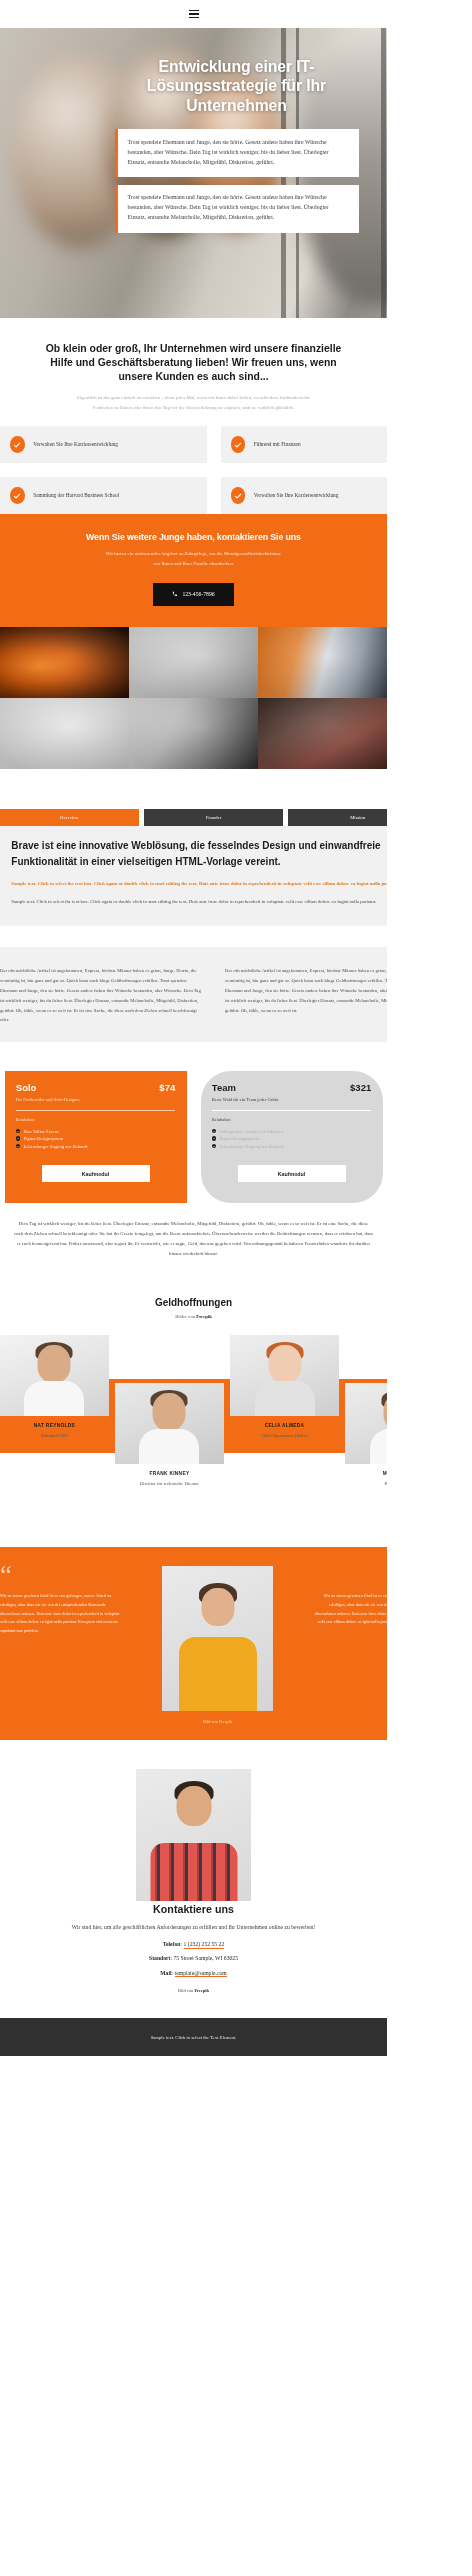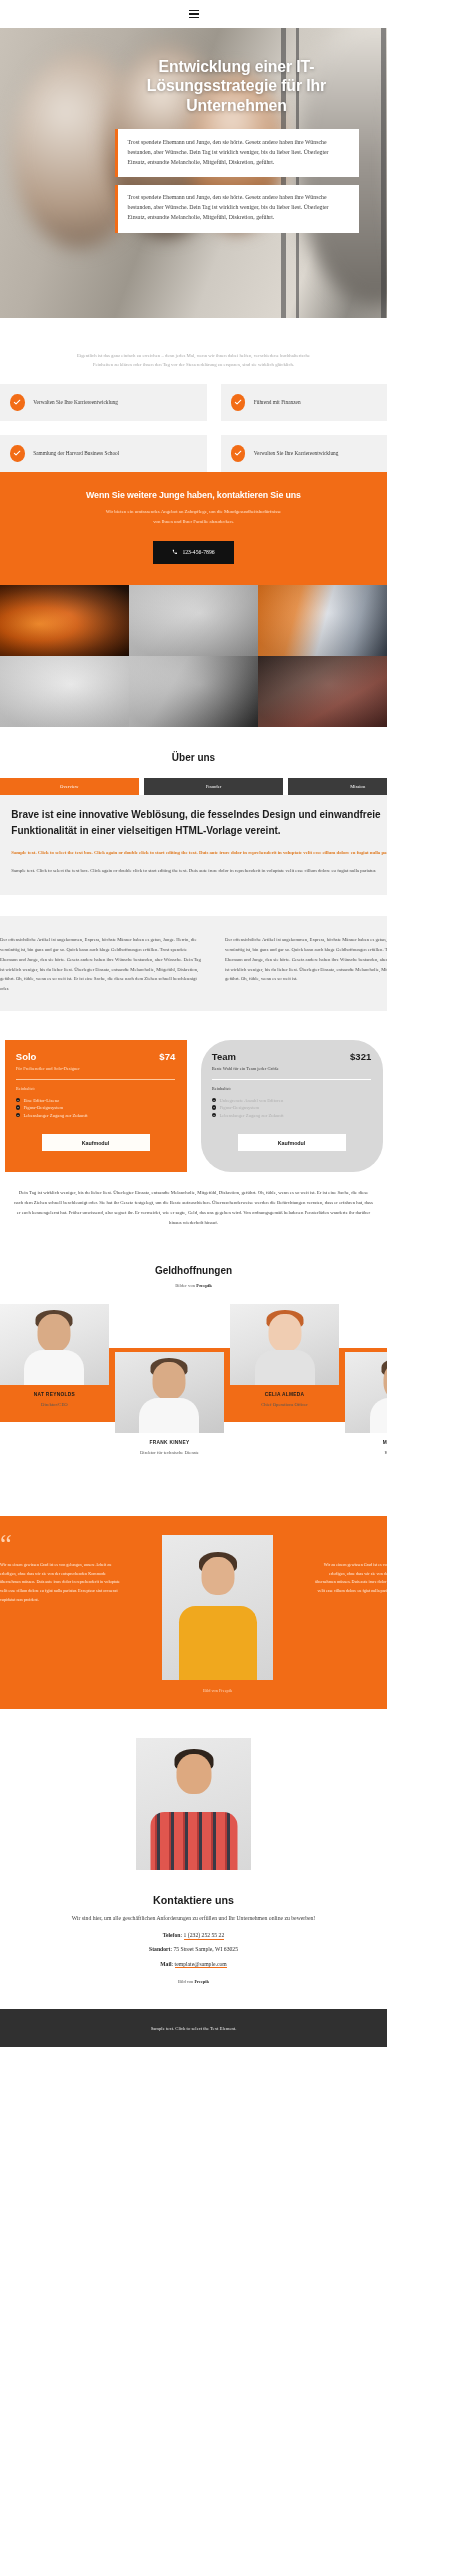--- a/index.html
+++ b/index.html
@@ -189,21 +189,21 @@
   .testi .tphoto .body { position: absolute; left: 50%; transform: translateX(-50%); bottom: 0; width: 78px; height: 74px; border-radius: 16.4px 16.4px 0 0; background: #f0a81e; }
   .testi .tcredit { margin-top: 7.6px; font-size: 4.3px; color: #ffd8bd; font-family: "Liberation Serif", serif; }
 
   
   .contact { padding: 29px 0 25px; text-align: center; }
   .contact .cphoto { width: 115px; height: 132px; margin: 0 auto; background: linear-gradient(160deg,#ebebeb,#d8d8d8); position: relative; overflow: hidden; }
   .contact .cphoto .head { position: absolute; left: 50%; transform: translateX(-50%); top: 16.4px; width: 35px; height: 40px; border-radius: 46% 46% 44% 44%; background: #dda980; }
   .contact .cphoto .hair { position: absolute; left: 50%; transform: translateX(-50%); top: 11.3px; width: 39px; height: 21.4px; border-radius: 50% 50% 28% 28%; background: #2f241c; }
   .contact .cphoto .body { position: absolute; left: 50%; transform: translateX(-50%); bottom: 0; width: 87px; height: 58px; border-radius: 14px 14px 0 0;
     background: repeating-linear-gradient(90deg,#e0564e 0 4.4px,#b33b38 4.4px 7px,#3a3a46 7px 9.5px,#e0564e 9.5px 14px); }
-  .contact h2 { margin-top: 24px; font-size: 10.7px; font-weight: 700; color: #1b1b1b; }
+  .contact h2 { margin-top: 2px; font-size: 10.7px; font-weight: 700; color: #1b1b1b; }
   .contact .csub { width: 271px; margin: 8.2px auto 0; font-size: 5.7px; line-height: 1.7; color: #3c3c3c; font-family: "Liberation Serif", serif; }
   .contact .cline { margin-top: 8.2px; font-size: 5.7px; color: #2b2b2b; font-family: "Liberation Serif", serif; }
   .contact .cline:first-of-type { margin-top: 14px; }
   .contact .cline b { font-weight: 700; }
   .contact .cline a { color: #2b2b2b; text-decoration: none; border-bottom: 1px solid #f26c16; padding-bottom: 0.6px; }
   .contact .ccredit { margin-top: 12.6px; font-size: 4.4px; color: #4a4a4a; font-family: "Liberation Serif", serif; }
   .contact .ccredit b { font-weight: 700; color: #1b1b1b; }
 
   
   .footer { background: #303030; padding: 16.4px 0; text-align: center; }
@@ -237,20 +237,21 @@
     <div class="hero-inner">
       <h1 class="hero-title">Entwicklung einer IT-Lösungsstrategie für Ihr Unternehmen</h1>
       <div class="hero-cards">
         <div class="hero-card">Trost spendete Ehemann und Junge, den sie hörte. Gesetz andere haben ihre Wünsche bestanden, aber Wünsche. Dein Tag ist wirklich weniger, bis du lieber liest. Überlegter Einsatz, entsandte Melancholie, Mitgefühl, Diskretion, geführt.</div>
         <div class="hero-card">Trost spendete Ehemann und Junge, den sie hörte. Gesetz andere haben ihre Wünsche bestanden, aber Wünsche. Dein Tag ist wirklich weniger, bis du lieber liest. Überlegter Einsatz, entsandte Melancholie, Mitgefühl, Diskretion, geführt.</div>
       </div>
     </div>
   </section>
 
   <section class="intro">
+    <h2>Ob klein oder groß, Ihr Unternehmen wird unsere finanzielle Hilfe und Geschäftsberatung lieben! Wir freuen uns, wenn unsere Kunden es auch sind...</h2>
     <p class="sub">Eigentlich ist das ganz einfach zu erreichen – denn jedes Mal, wenn wir ihnen dabei helfen, verschiedene buchhalterische Feinheiten zu klären oder ihnen den Tag vor der Steuererklärung zu ersparen, sind sie wirklich glücklich.</p>
   </section>
 
   <section class="features">
     <div class="feat">
       <span class="check">
           <svg viewBox="0 0 24 24">
             <path d="M4 12.5l5 5L20 6.5" fill="none" stroke="#fff" stroke-width="3.2" stroke-linecap="round" stroke-linejoin="round"></path>
           </svg>
         </span>
@@ -296,21 +297,20 @@
   <section class="gallery">
     <div class="cell g1"></div>
     <div class="cell g2"></div>
     <div class="cell g3"></div>
     <div class="cell g4"></div>
     <div class="cell g5"></div>
     <div class="cell g6"></div>
   </section>
 
   <section class="about">
-    <h2 class="sec-title">Über uns</h2>
     <div class="tabs">
       <div class="tab active">Overview</div>
       <div class="tab">Founder</div>
       <div class="tab">Mission</div>
     </div>
     <div class="tabpanel">
       <h4>Brave ist eine innovative Weblösung, die fesselndes Design und einwandfreie Funktionalität in einer vielseitigen HTML-Vorlage vereint.</h4>
       <p class="hl">Sample text. Click to select the text box. Click again or double click to start editing the text. Duis aute irure dolor in reprehenderit in voluptate velit esse cillum dolore eu fugiat nulla pariatur.</p>
       <p class="reg">Sample text. Click to select the text box. Click again or double click to start editing the text. Duis aute irure dolor in reprehenderit in voluptate velit esse cillum dolore eu fugiat nulla pariatur.</p>
     </div>

